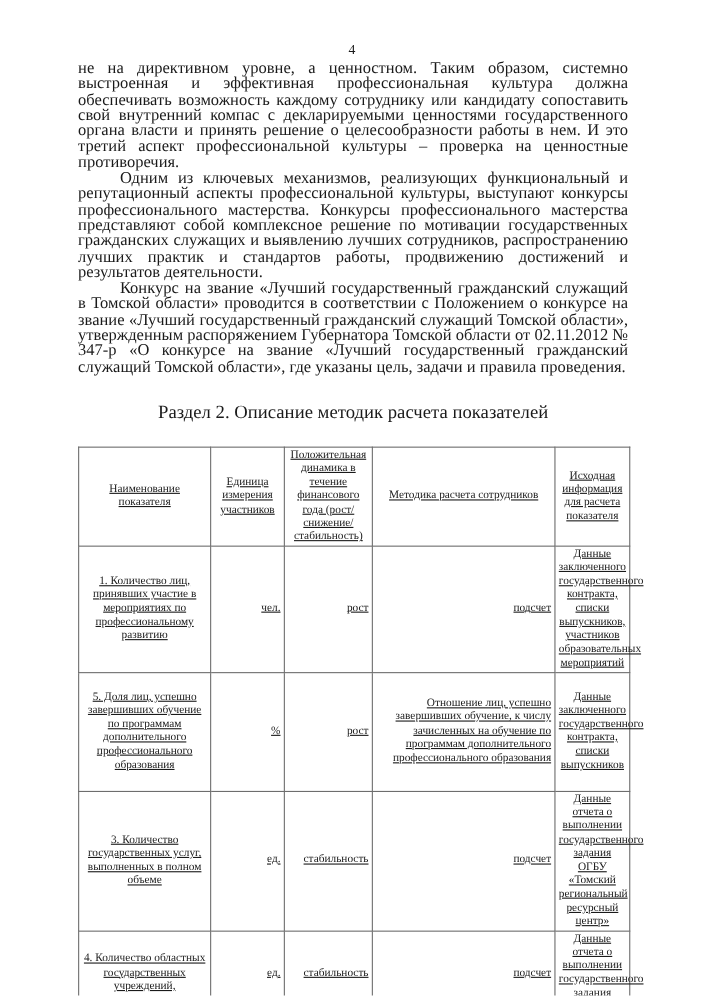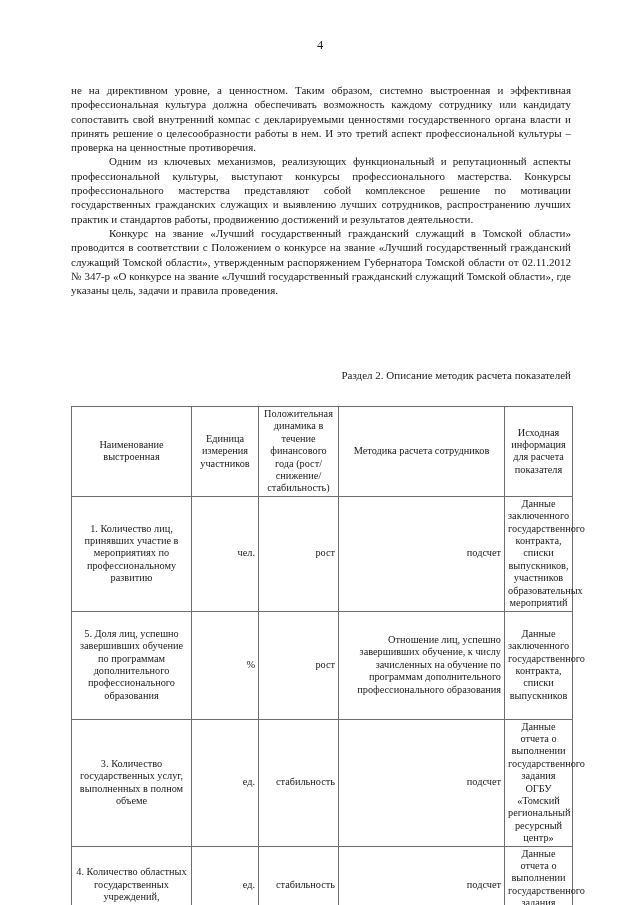--- a/index.html
+++ b/index.html
@@ -1,24 +1,24 @@
 <!DOCTYPE html>
 <html><head>
 <meta charset="utf-8">
 <style>
   html, body { margin:0; padding:0; background:#ffffff; }
   body { width:640px; height:905px; position:relative; overflow:hidden;
          font-family:"Liberation Serif", "DejaVu Serif", serif; color:#1a1a1a; }
   .page-num { position:absolute; top:38px; left:0; width:640px; text-align:center; font-size:12.5px; }
-  .body-text { position:absolute; top:55px; left:71px; width:500px; font-size:11px; line-height:14.3px;margin-top:28px; }
+  .body-text { position:absolute; top:55px; left:71px; width:500px; font-size:15px; line-height:14.3px; }
   .body-text p { margin:0; text-align:justify; text-align-last:left; }
   .body-text p.indent { text-indent:38px; }
-  .caption { position:absolute; top:368px; left:71px; width:500px; text-align:right; font-size:11px; line-height:14.5px; }
+  .caption { position:absolute; top:368px; left:71px; width:500px; text-align:center; font-size:17px; line-height:14.5px; }
   table.ind { position:absolute; top:406px; left:71px; width:501px; border-collapse:collapse; font-size:10.3px; line-height:12.4px; table-layout:fixed; }
-  table.ind td, table.ind th { border:1.4px solid #6d6d6d; font-weight:normal; padding:1px 3px; vertical-align:middle; }
+  table.ind td, table.ind th { border:1.4px solid #6d6d6d; font-weight:normal; padding:1px 3px; vertical-align:middle;text-decoration:underline; }
   table.ind th { text-align:center; }
   td.left { text-align:center; }
   td.center { text-align:right; }
   .line { display:block; }
 </style>
 </head>
 <body>
 
 <div class="page-num">4</div>
 
@@ -35,21 +35,21 @@
 <table class="ind">
   <colgroup>
     <col style="width:120px">
     <col style="width:67px">
     <col style="width:80px">
     <col style="width:166px">
     <col style="width:68px">
   </colgroup>
   <thead>
     <tr style="height:79px">
-      <th>Наименование выстроенная</th>
+      <th>Наименование показателя</th>
       <th>Единица измерения участников</th>
       <th>Положительная динамика в течение финансового года (рост/снижение/ стабильность)</th>
       <th>Методика расчета сотрудников</th>
       <th>Исходная информация для расчета показателя</th>
     </tr>
   </thead>
   <tbody>
     <tr style="height:112px">
       <td class="left">1. Количество лиц, принявших участие в мероприятиях по профессиональному развитию</td>
       <td class="center">чел.</td>

